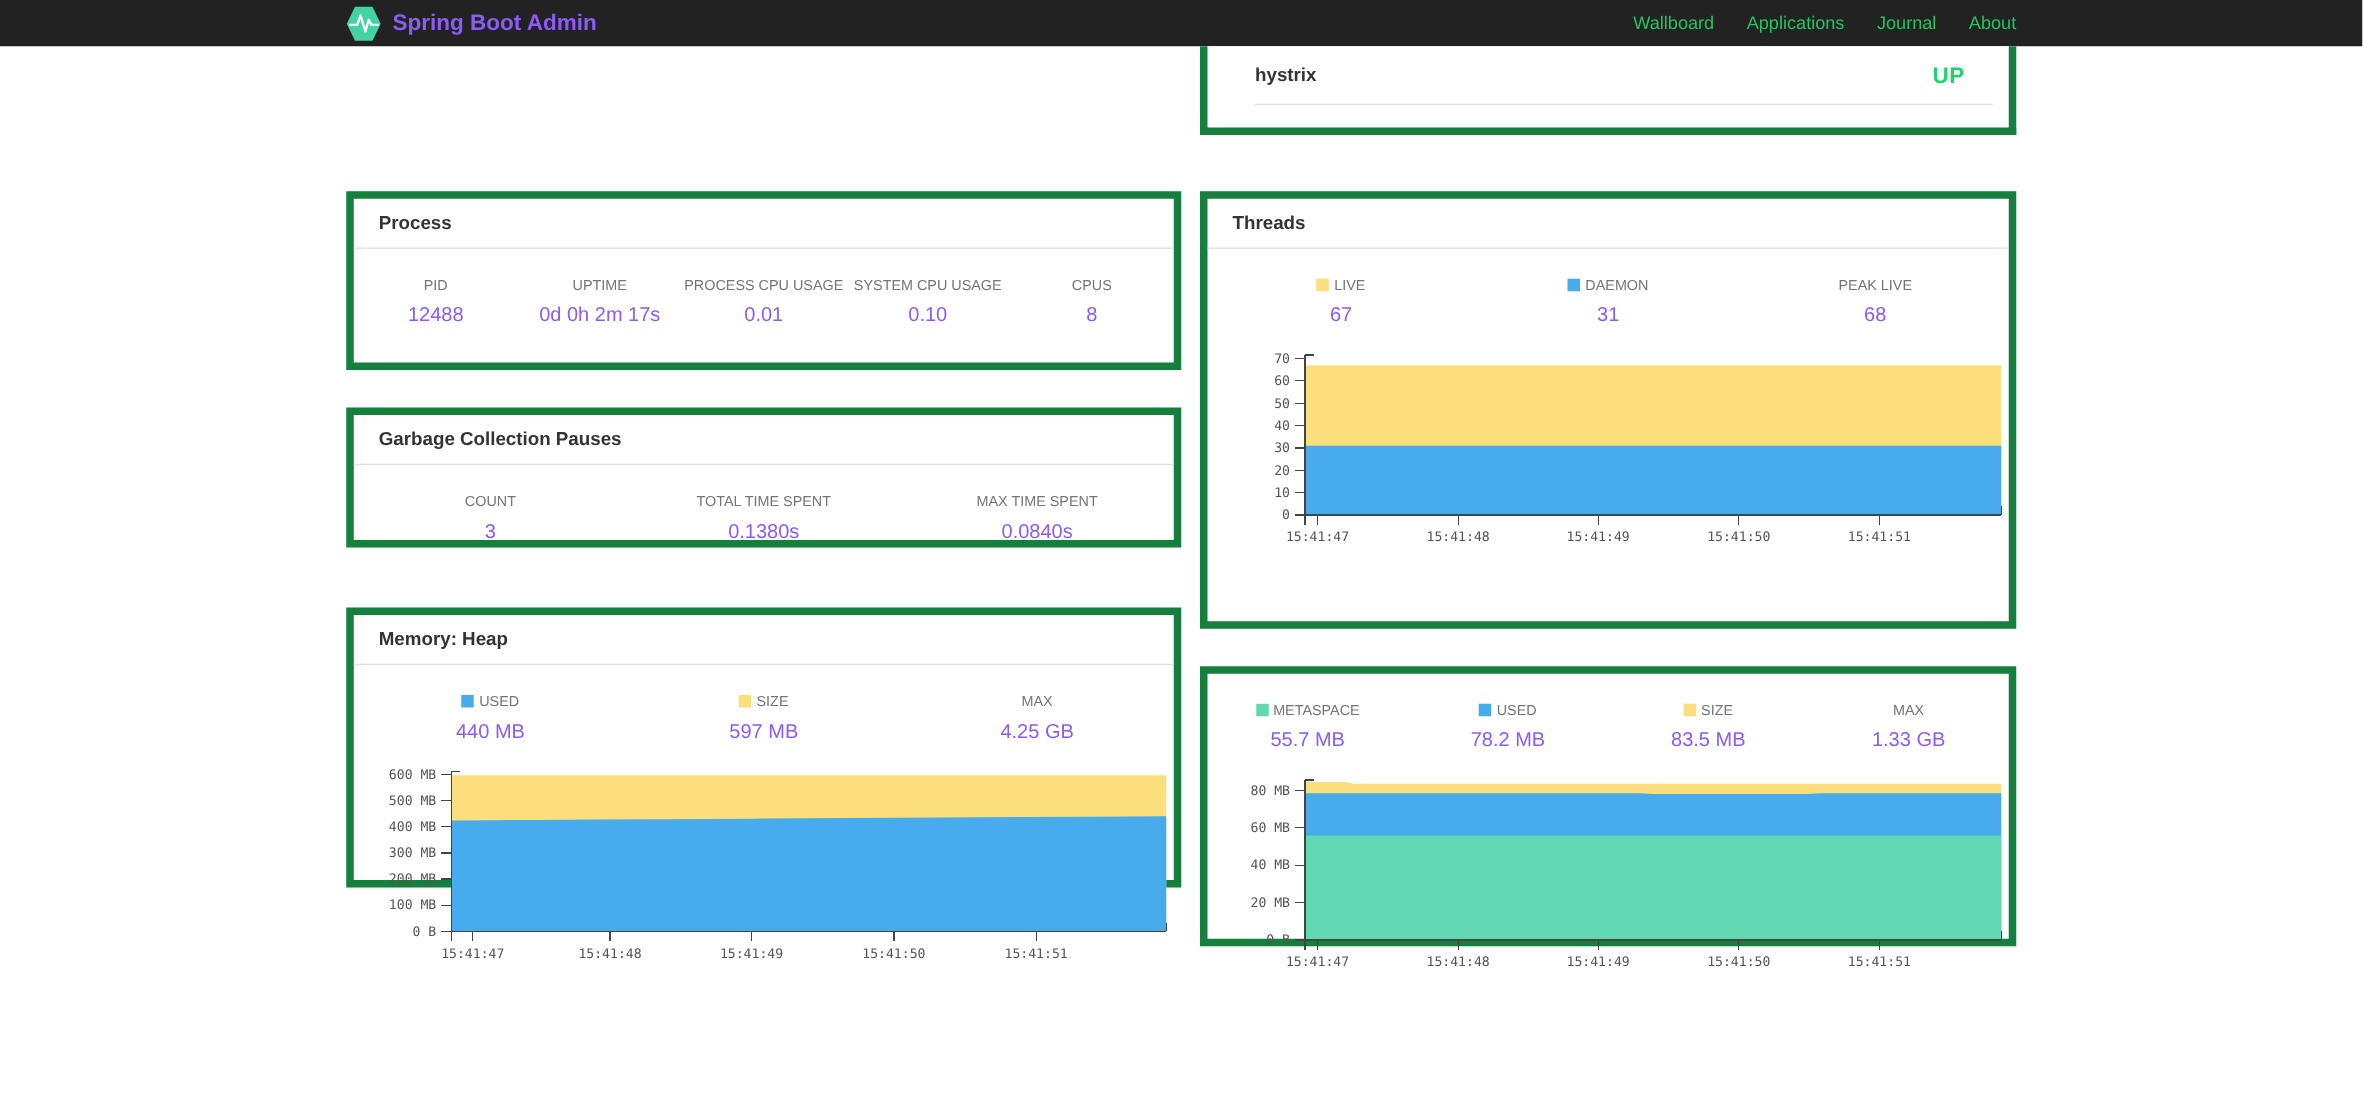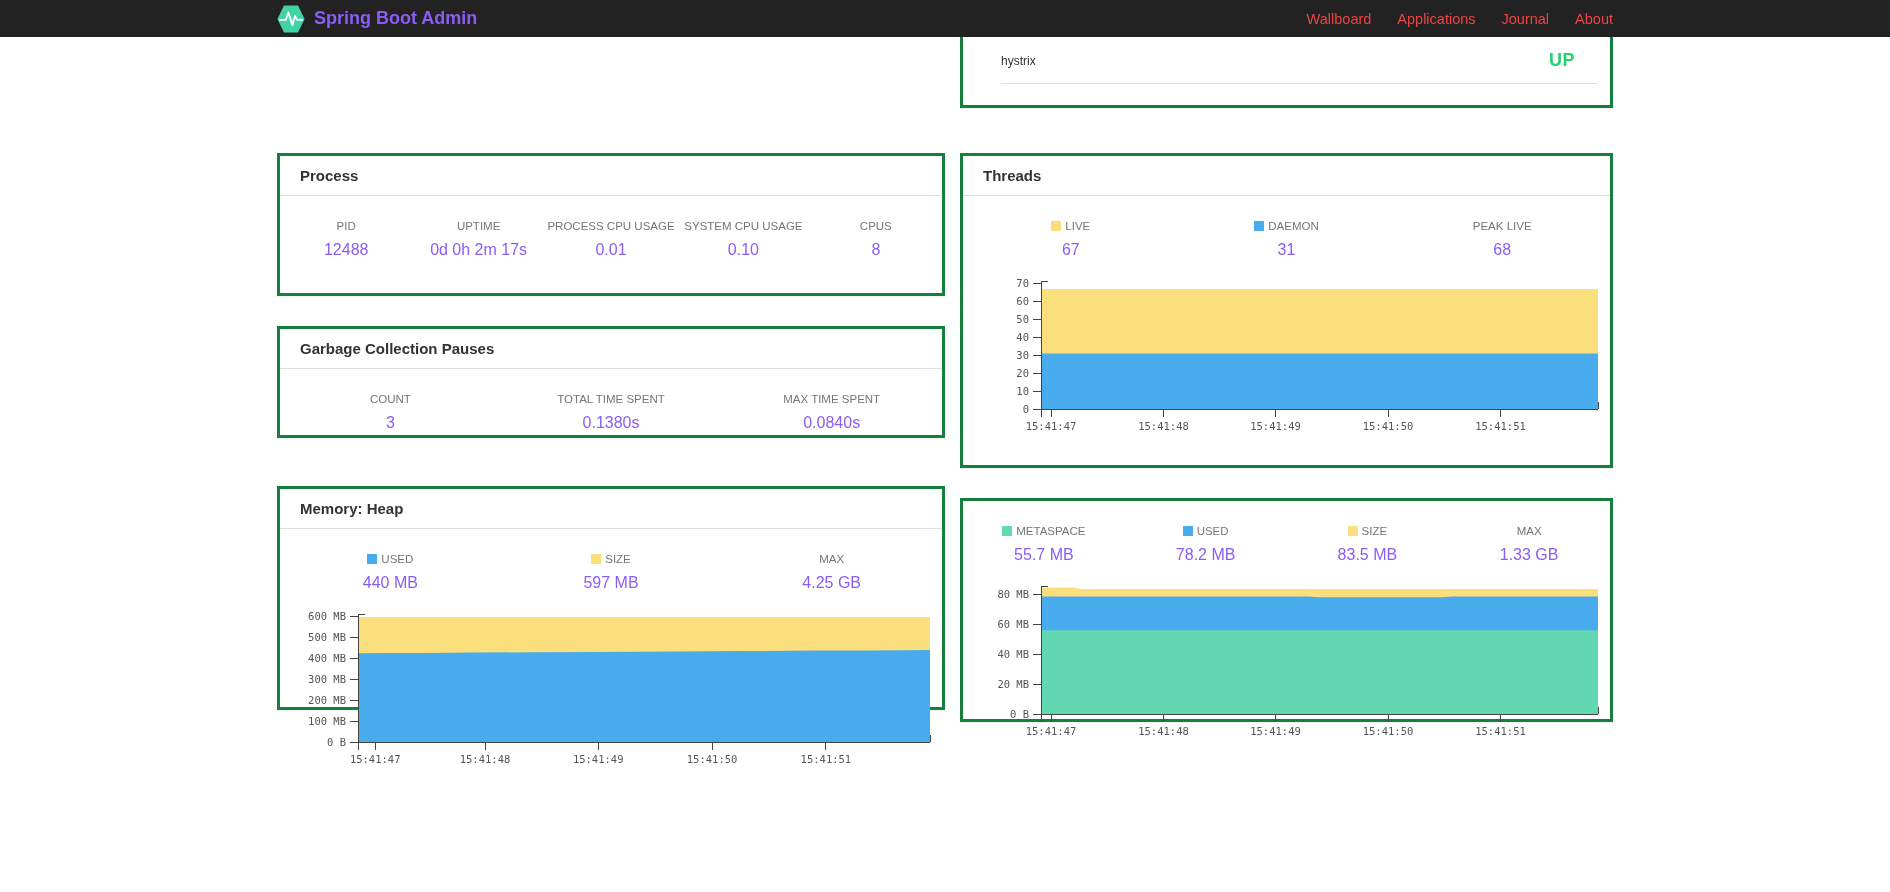--- a/index.html
+++ b/index.html
@@ -7,44 +7,44 @@
        font-family:"Liberation Sans","DejaVu Sans",sans-serif;color:#444;}
 
   
   .navbar{height:37px;background:#222;}
   .nav-inner{width:1366px;height:100%;margin:0 auto;padding:0 15px;
              box-sizing:border-box;display:flex;align-items:center;}
   .brand{display:flex;align-items:center;gap:9px;color:#8b5cf6;
          font-size:18px;font-weight:bold;cursor:pointer;white-space:nowrap;}
   .logo svg{display:block;}
   .nav-links{margin-left:auto;display:flex;}
-  .nav-link{color:#ef4444;font-size:14.5px;padding:0 13px;cursor:pointer;}
+  .nav-link{color:#22c55e;font-size:14.5px;padding:0 13px;cursor:pointer;}
   .nav-link:last-child{padding-right:0;}
 
   
   .container{width:1366px;margin:0 auto;padding:0 15px;box-sizing:border-box;
              display:flex;gap:15px;align-items:flex-start;}
   .col-left{width:668px;margin-top:116px;flex:none;}
   .col-right{width:653px;flex:none;}
 
   
-  .panel{background:#fff;border:3px solid #15803d;box-shadow:0 1px 1px rgba(0,0,0,.05);
+  .panel{background:#fff;border:6px solid #15803d;box-shadow:0 1px 1px rgba(0,0,0,.05);
          box-sizing:border-box;margin-bottom:30px;}
   .panel-heading{padding:11px 20px;font-size:15px;font-weight:bold;color:#333;
                  border-bottom:1px solid #ddd;}
   .panel-process{height:143px;}
   .panel-gc{height:112px;margin-bottom:48px;}
   .panel-chart{height:224px;margin-bottom:0;}
-  .panel-threads{height:315px;}
+  .panel-threads{height:350px;}
 
   
   .app-panel{height:71px;border-top:none;margin-bottom:45px;}
   .app-row{display:flex;align-items:center;justify-content:space-between;
            padding:13px 35px 12px 38px;cursor:pointer;}
-  .app-name{font-weight:normal;font-size:12px;color:#333;}
+  .app-name{font-weight:bold;font-size:15px;color:#333;}
   .app-status{font-weight:bold;font-size:18px;letter-spacing:.5px;}
   .app-divider{border-top:1px solid #ddd;margin:0 13px 0 38px;}
 
   
   .metrics{display:flex;padding-top:24px;}
   .metric{flex:1;text-align:center;min-width:0;}
   .metric-label{font-size:11.5px;color:#757575;margin-bottom:9px;white-space:nowrap;}
   .metric-value{font-size:16px;color:#8b5cf6;}
   .swatch{display:inline-block;width:10px;height:10px;margin-right:4px;
           vertical-align:-1px;}

